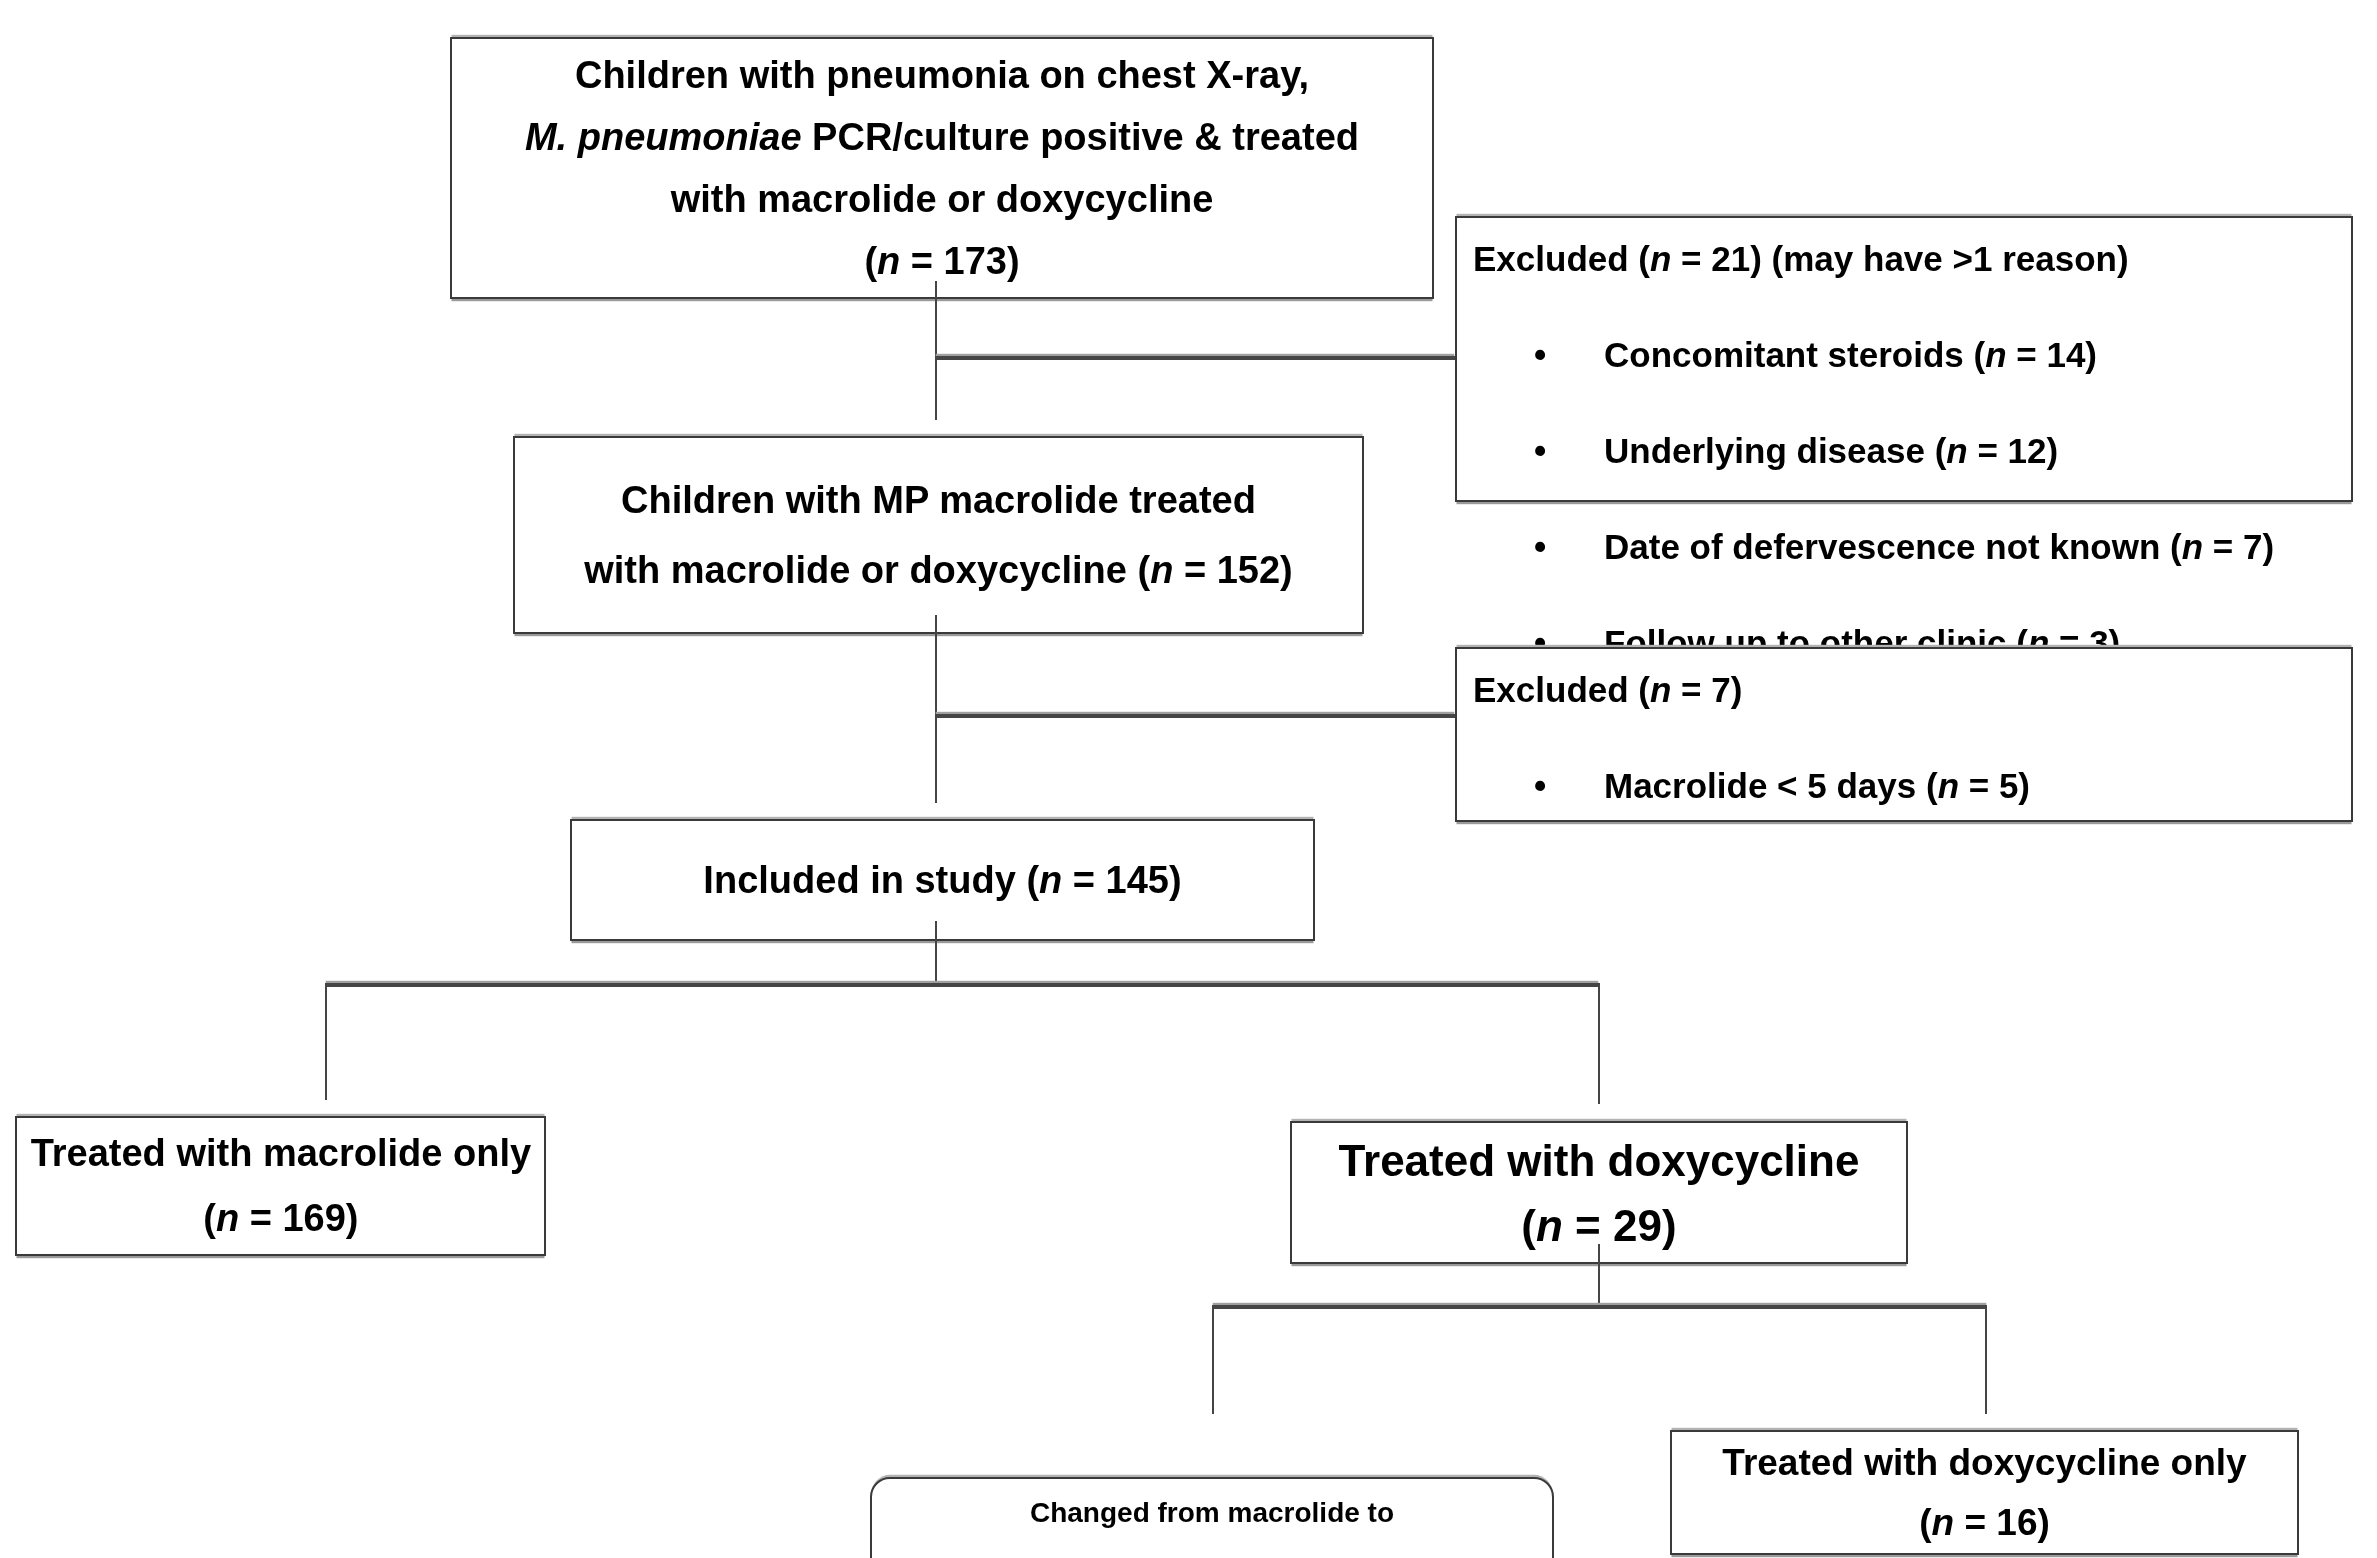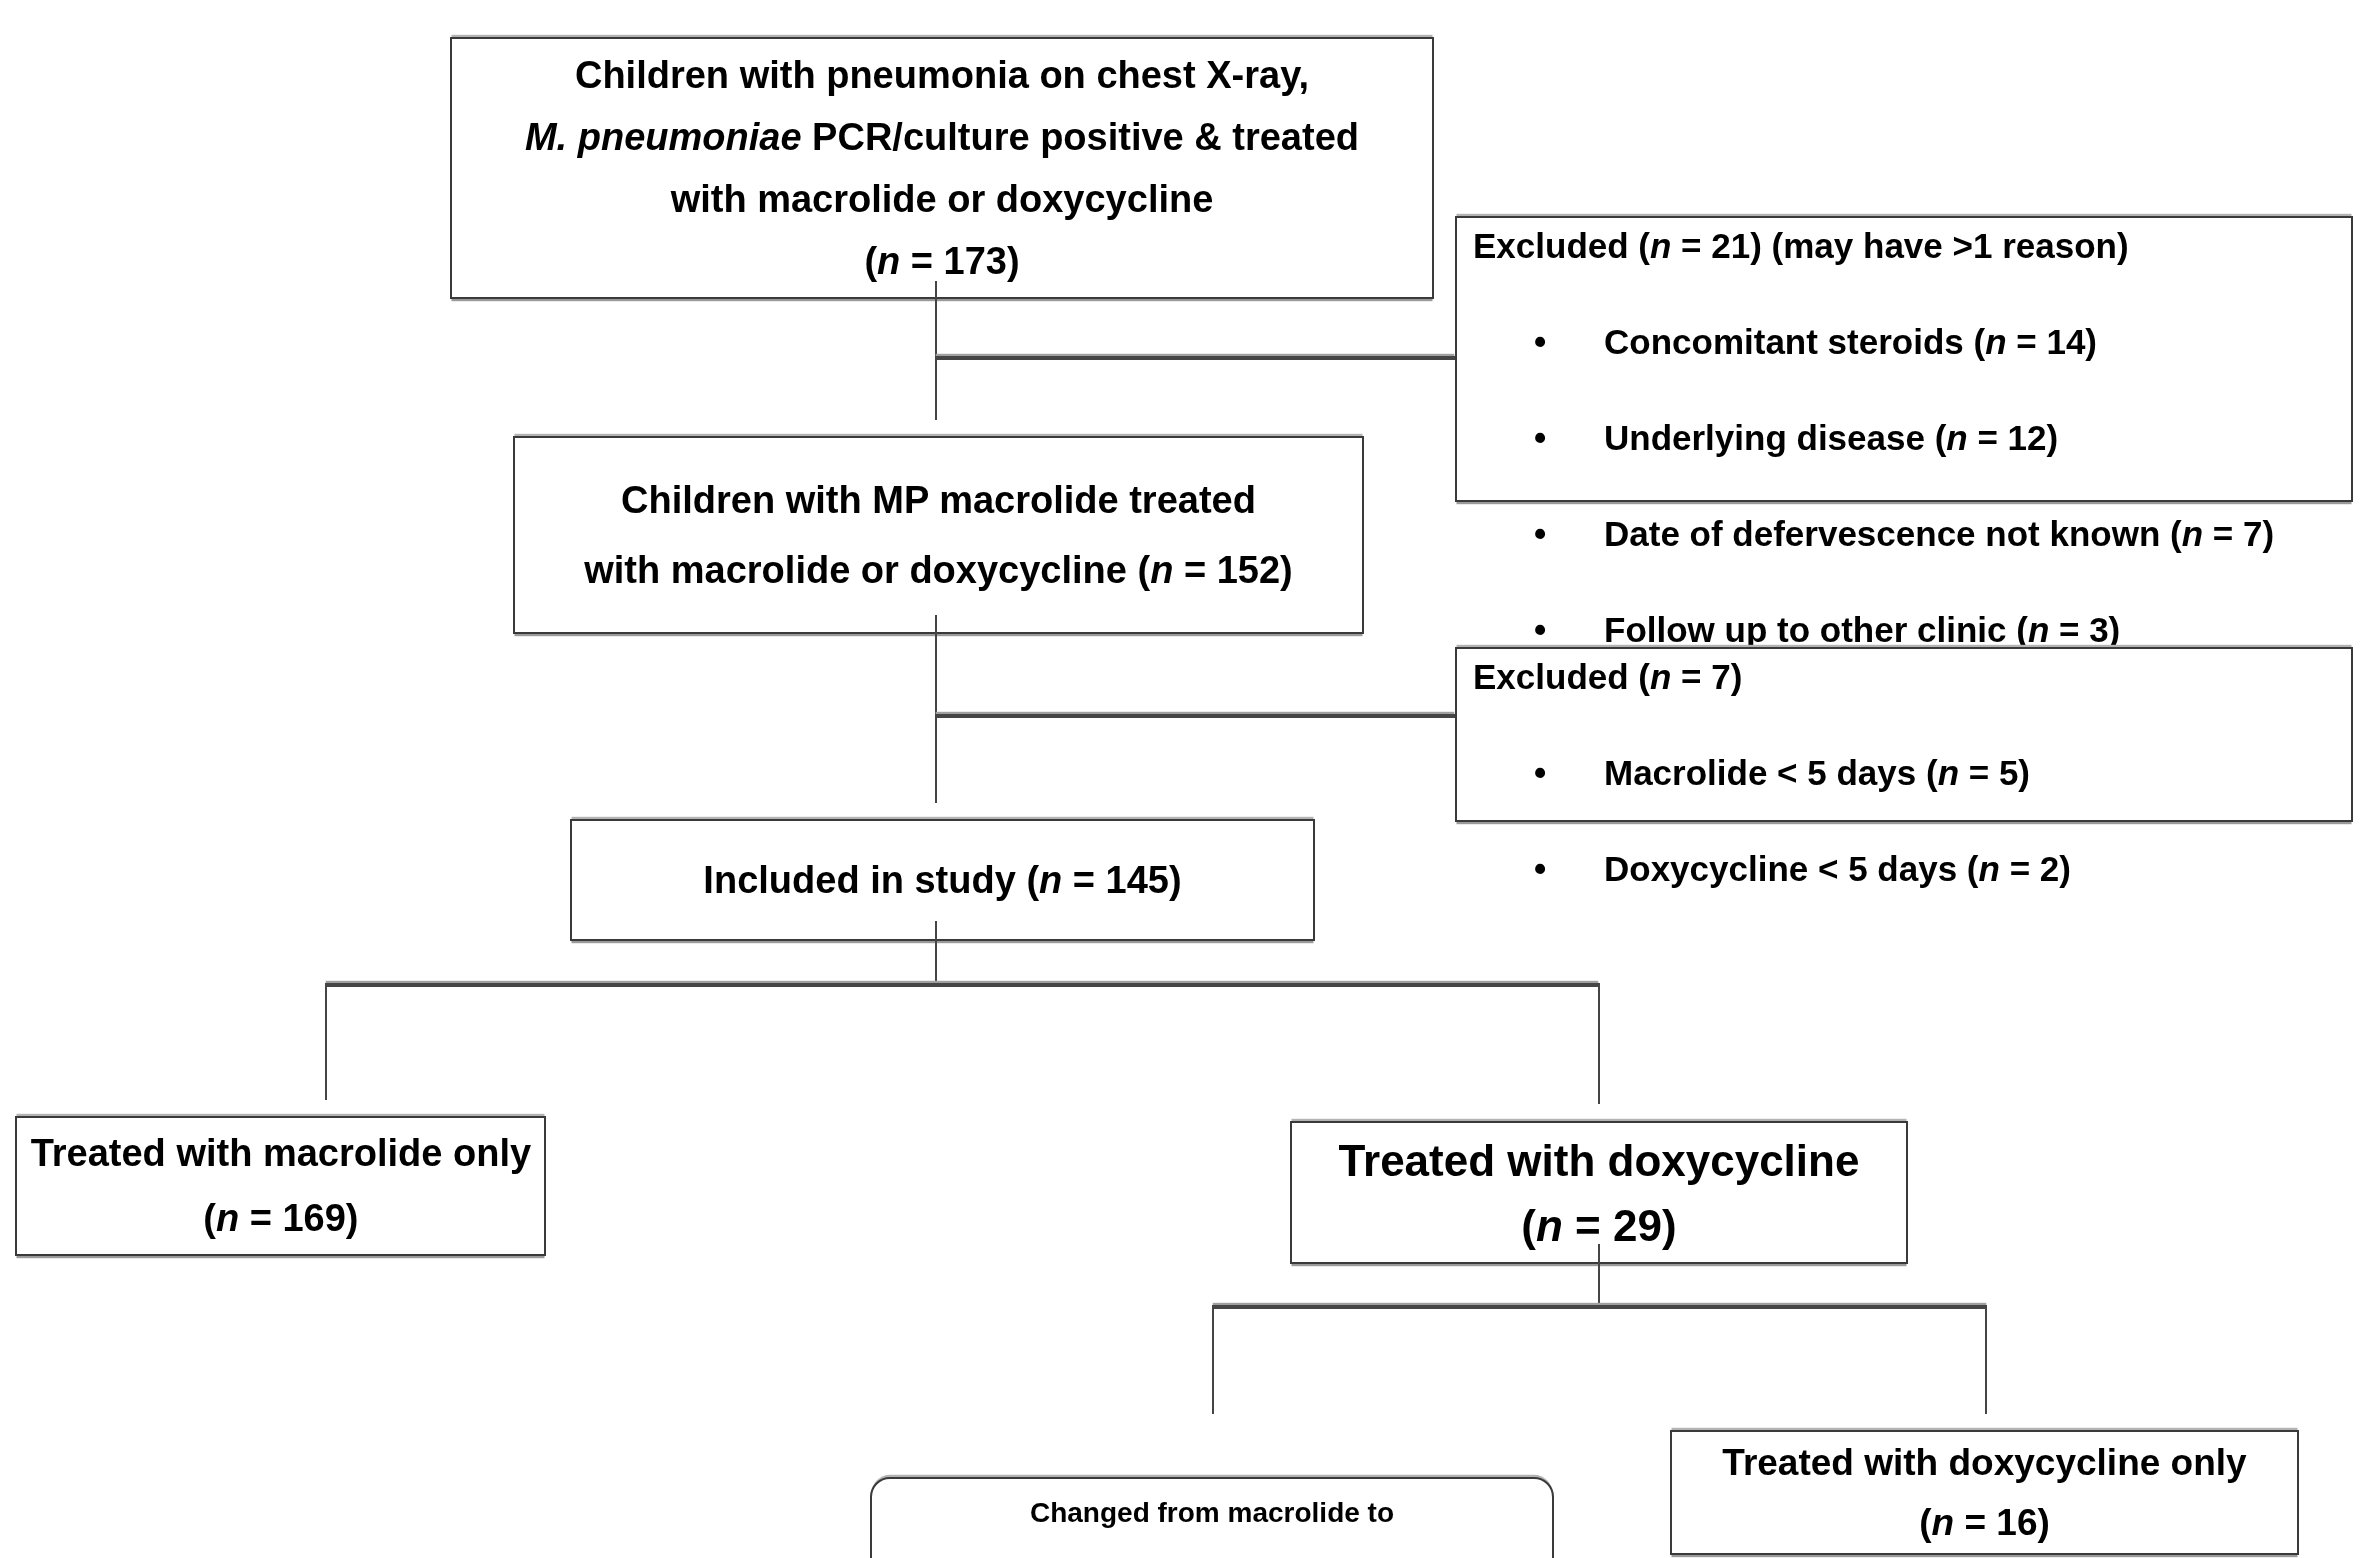--- a/index.html
+++ b/index.html
@@ -42,21 +42,21 @@
   #b-macrolide  { left: 15.4px;   top: 1098px; width: 531px;  height: 140px; font-size: 38px; }
   #b-macrolide .ln { line-height: 65px; }
   #b-doxy       { left: 1290px; top: 1103px; width: 618px;  height: 143px; font-size: 44px; }
   #b-doxy .ln { line-height: 65px; }
   #b-changed    { left: 870px; top: 1459px; width: 684px;  height: 131px; font-size: 28px; border-radius: 20px; }
   #b-changed .ln { line-height: 60px; }
   #b-doxyonly   { left: 1670px; top: 1412px; width: 629px;  height: 125px; font-size: 37px; }
   #b-doxyonly .ln { line-height: 60px; }
 
   
-  .excl { font-size: 35px; padding-top: 0; }
+  .excl { font-size: 35px; padding-top: 13px; }
   #b-excl1 { left: 1455px; top: 216px; width: 898px; height: 286px; }
   #b-excl2 { left: 1455px; top: 647px; width: 898px; height: 175px; }
   .excl-title {
     margin: 0;
     padding-left: 16px;
     font-weight: bold;
     line-height: 56px;
     white-space: nowrap;
   }
   .excl ul { margin: 0; padding: 0; list-style: none; }
@@ -117,21 +117,20 @@
 
   <div class="box main" id="b-treat152">
     <p class="ln"><span>Children with MP macrolide treated</span></p>
     <p class="ln"><span>with macrolide or doxycycline (</span><span class="it">n</span><span> = 152)</span></p>
   </div>
 
   <div class="box excl" id="b-excl2">
     <p class="excl-title"><span>Excluded (</span><span class="it">n</span><span> = 7)</span></p>
     <ul>
       <li><span>Macrolide &lt; 5 days (</span><span class="it">n</span><span> = 5)</span></li>
-      <li><span>Doxycycline &lt; 5 days (</span><span class="it">n</span><span> = 2)</span></li>
     </ul>
   </div>
 
   <div class="box main" id="b-included">
     <p class="ln"><span>Included in study (</span><span class="it">n</span><span> = 145)</span></p>
   </div>
 
   <div class="box main" id="b-macrolide">
     <p class="ln"><span>Treated with macrolide only</span></p>
     <p class="ln"><span>(</span><span class="it">n</span><span> = 169)</span></p>

